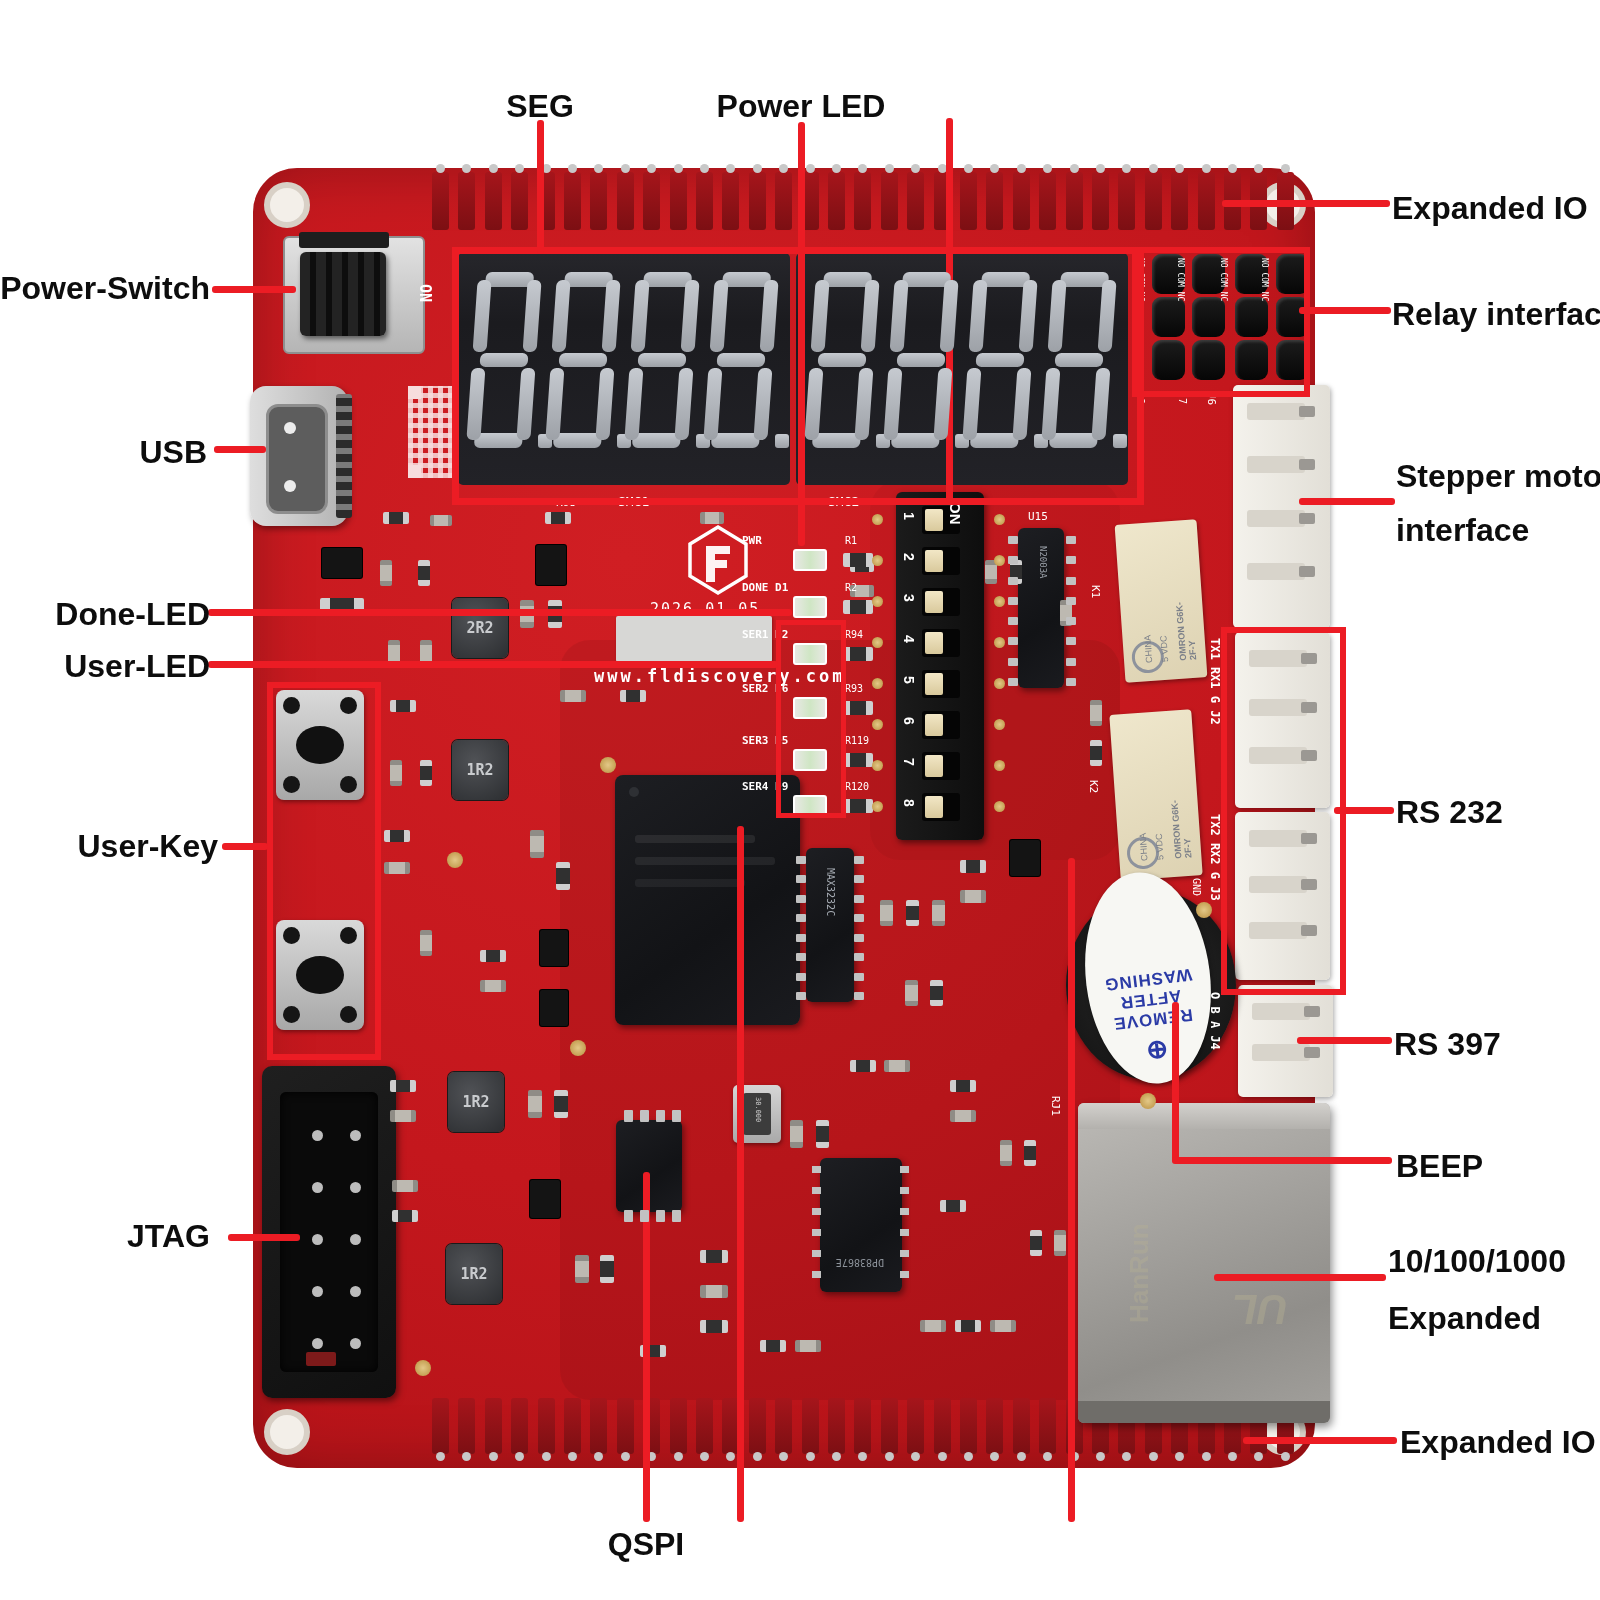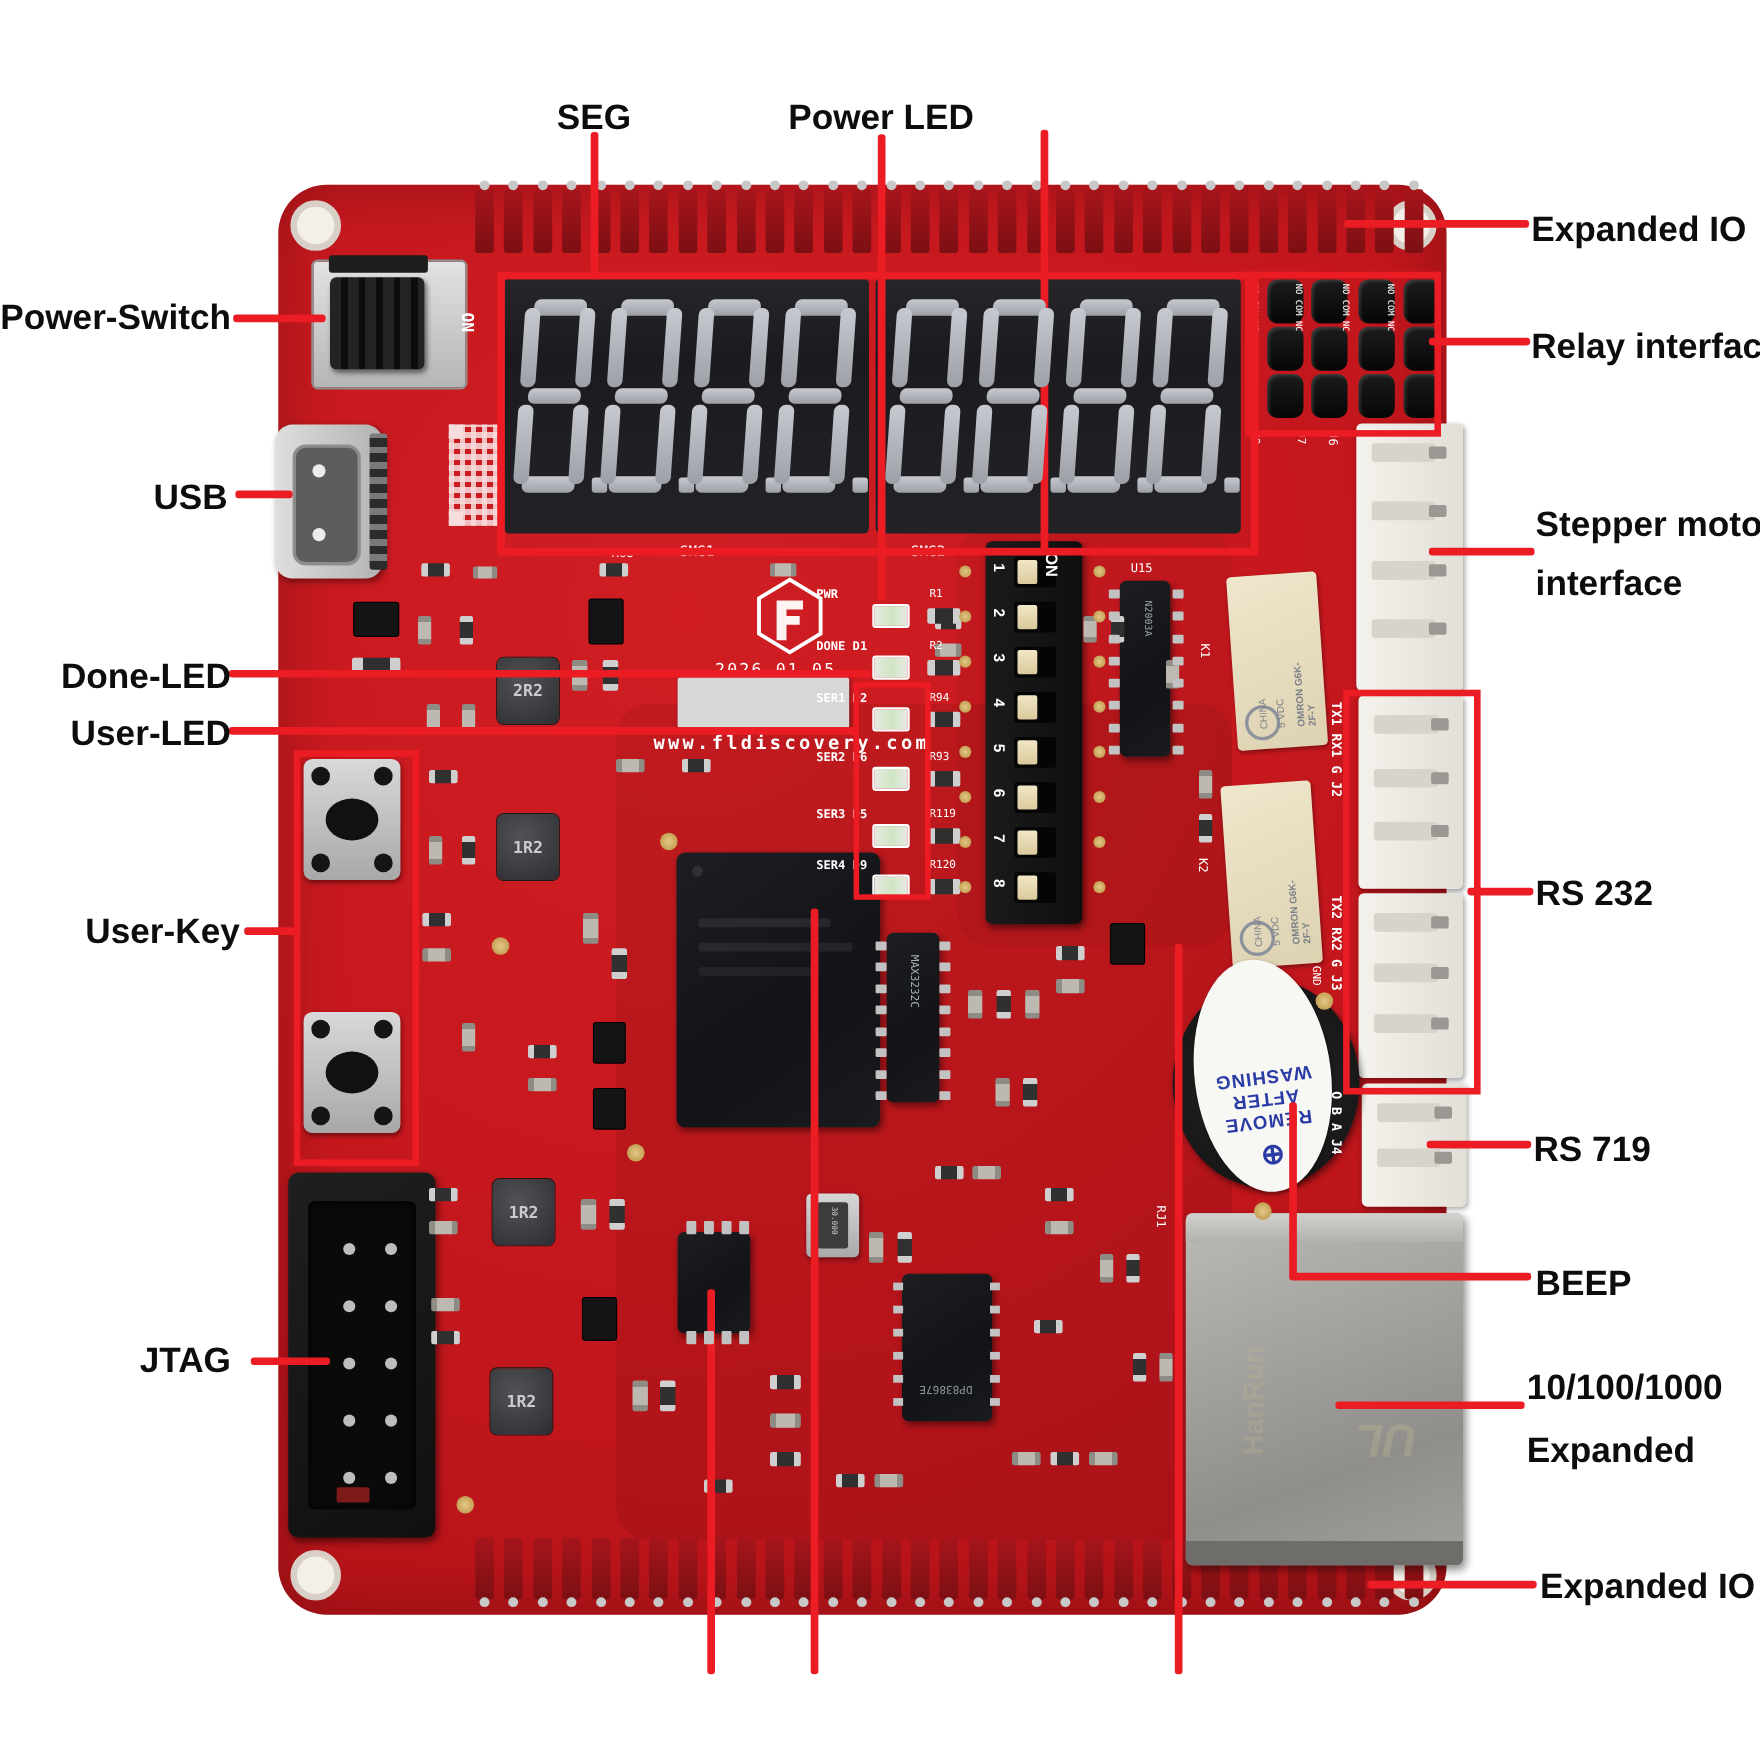--- a/index.html
+++ b/index.html
@@ -520,25 +520,26 @@
   <div class="lbl" style="left:1392px;top:296px;">Relay interface</div>
   <div class="lbl" style="left:0;top:270px;width:210px;text-align:right;">Power-Switch</div>
   <div class="lbl" style="left:0;top:434px;width:207px;text-align:right;">USB</div>
   <div class="lbl" style="left:0;top:596px;width:210px;text-align:right;">Done-LED</div>
   <div class="lbl" style="left:0;top:648px;width:210px;text-align:right;">User-LED</div>
   <div class="lbl" style="left:0;top:828px;width:218px;text-align:right;">User-Key</div>
   <div class="lbl" style="left:0;top:1218px;width:210px;text-align:right;">JTAG</div>
   <div class="lbl" style="left:1396px;top:458px;">Stepper motor</div>
   <div class="lbl" style="left:1396px;top:512px;">interface</div>
   <div class="lbl" style="left:1396px;top:794px;">RS 232</div>
-  <div class="lbl" style="left:1394px;top:1026px;">RS 719</div>
+  <div class="lbl" style="left:1394px;top:1026px;">RS 397</div>
   <div class="lbl" style="left:1396px;top:1148px;">BEEP</div>
   <div class="lbl" style="left:1388px;top:1243px;">10/100/1000</div>
   <div class="lbl" style="left:1388px;top:1300px;">Expanded</div>
   <div class="lbl" style="left:1400px;top:1424px;">Expanded IO</div>
+  <div class="lbl" style="left:396px;top:1526px;width:500px;text-align:center;">QSPI</div>
 <div class=" abs" style="left: 0px; top: 0px; width: 0px; height: 0px;">
       <div class=" abs" style="left: 472px; top: 272px; width: 64px; height: 176px; transform: skewX(-4deg);">
         <div class="seg abs" style="left: 8px; top: 0px; width: 48px; height: 15px;"></div>
         <div class="seg abs" style="left: 8px; top: 81px; width: 48px; height: 14px;"></div>
         <div class="seg abs" style="left: 8px; top: 161px; width: 48px; height: 15px;"></div>
         <div class="seg abs" style="left: 0px; top: 8px; width: 14px; height: 72px;"></div>
         <div class="seg abs" style="left: 50px; top: 8px; width: 14px; height: 72px;"></div>
         <div class="seg abs" style="left: 0px; top: 96px; width: 14px; height: 72px;"></div>
         <div class="seg abs" style="left: 50px; top: 96px; width: 14px; height: 72px;"></div>
       </div>

